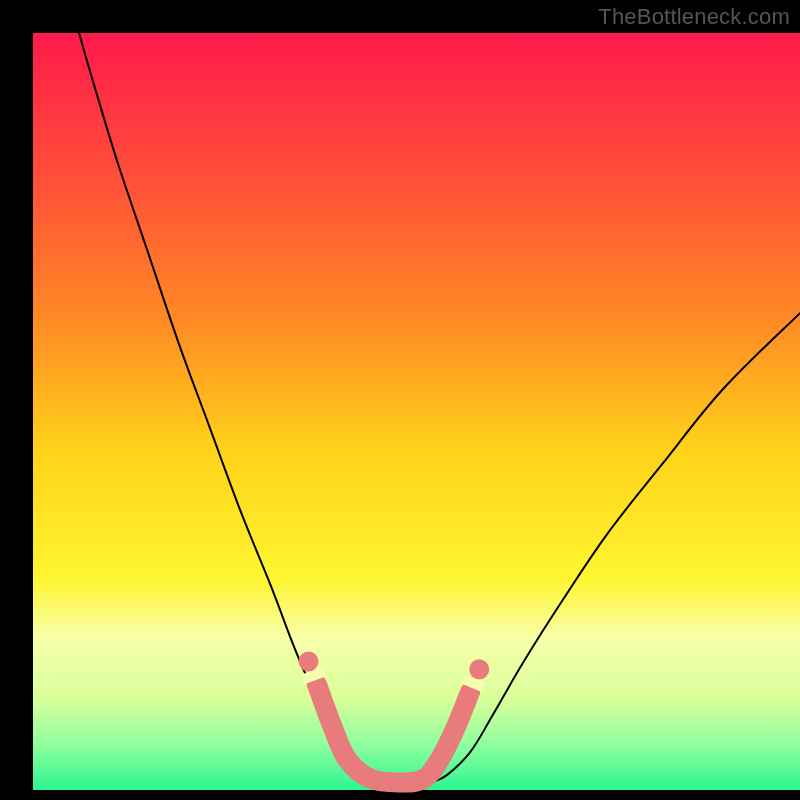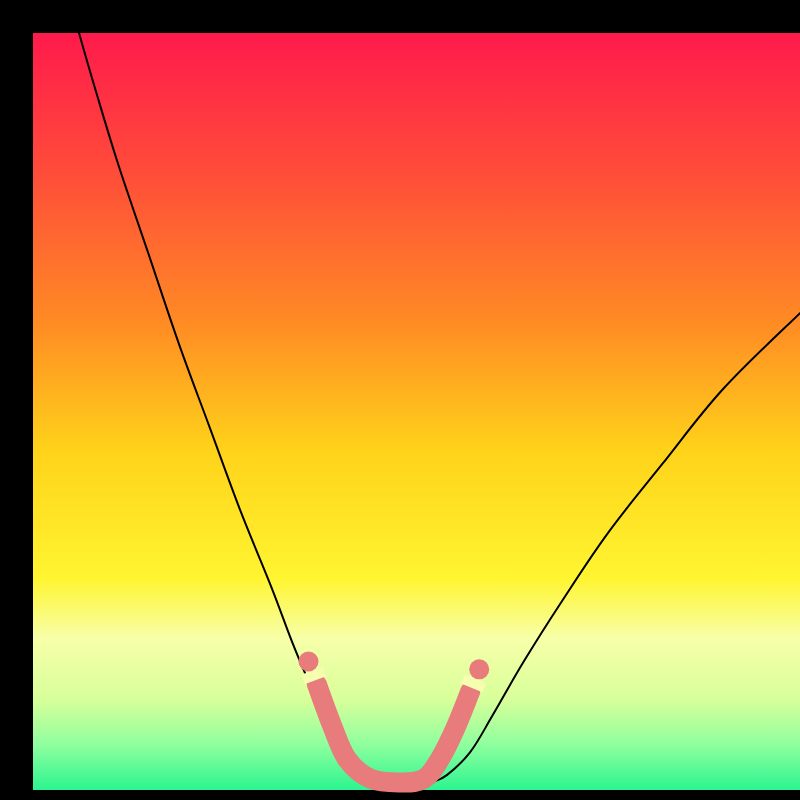--- a/index.html
+++ b/index.html
@@ -29,20 +29,21 @@
   svg {
     position: absolute;
     top: 0;
     left: 0;
   }
 </style>
 </head>
 <body>
 
 <div class="canvas-wrap">
+  <div class="watermark">TheBottleneck.com</div>
   <svg id="plot" width="800" height="800" viewBox="0 0 800 800">
       <defs>
         <linearGradient id="bg-grad" x1="0" y1="0" x2="0" y2="1">
           <stop offset="0%" stop-color="#ff1a4b"></stop>
           <stop offset="18%" stop-color="#ff4b3a"></stop>
           <stop offset="38%" stop-color="#ff8a24"></stop>
           <stop offset="55.00000000000001%" stop-color="#ffd21a"></stop>
           <stop offset="72%" stop-color="#fff530"></stop>
           <stop offset="80%" stop-color="#f7ffa9"></stop>
           <stop offset="88%" stop-color="#d8ff9a"></stop>

